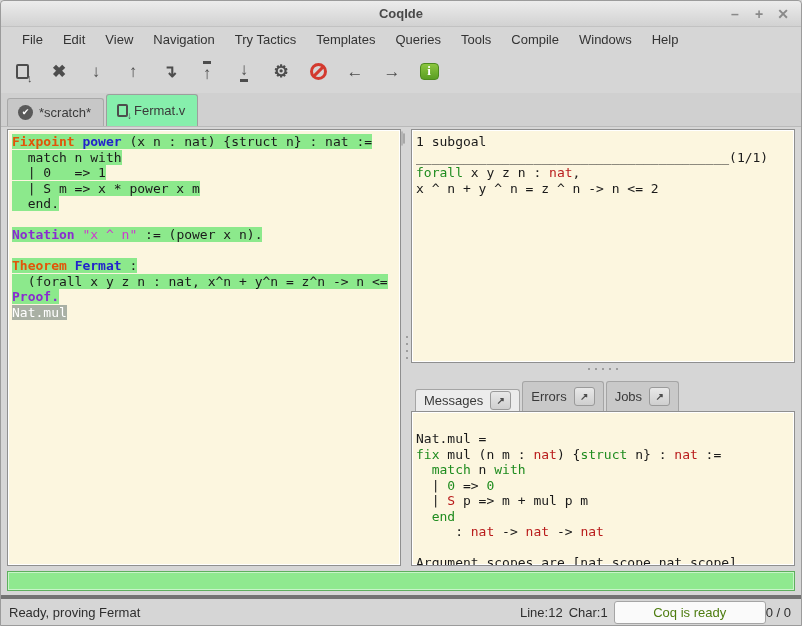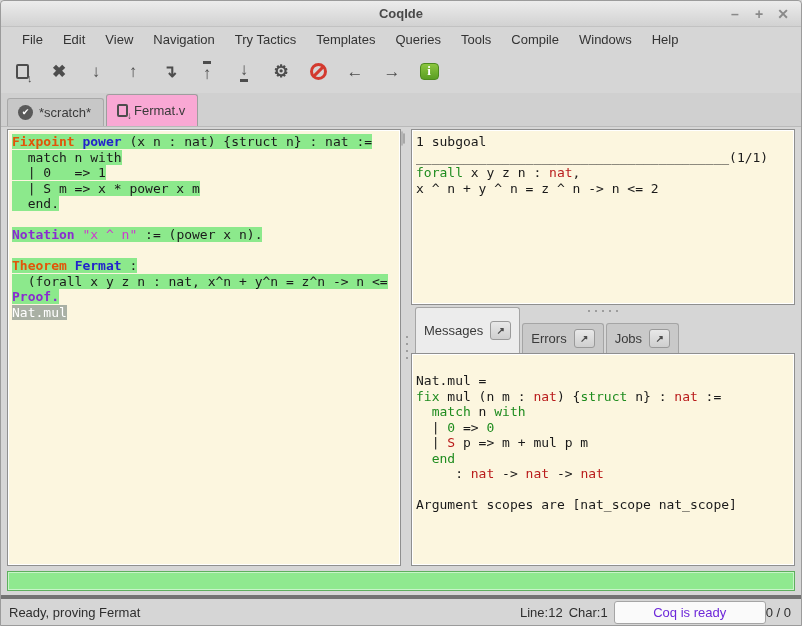--- a/index.html
+++ b/index.html
@@ -34,48 +34,48 @@
                        background:#d33a2f; transform:rotate(-45deg); }
   .ico-info { width:19px; height:17px; background:linear-gradient(#8cc63f,#5a9e23); border:1px solid #4d8a1e;
               border-radius:4px; color:#fff; font-weight:bold; font-family:"Liberation Serif",serif;
               display:flex; align-items:center; justify-content:center; font-size:13px; }
 
   
   .tabstrip { height:34px; display:flex; align-items:flex-end; padding-left:6px; gap:2px;
               background:#d0d0d0; border-bottom:1px solid #b9b9b9; margin-top:2px; }
   .dtab { display:flex; align-items:center; gap:6px; padding:5px 12px 6px 10px; border:1px solid #a9a9a9;
           border-bottom:none; border-radius:3px 3px 0 0; background:#c7c7c7; height:28px; color:#3a3a3a; }
-  .dtab.active { background:#f9a8d4; height:32px; border-color:#9e9e9e; }
+  .dtab.active { background:#86efac; height:32px; border-color:#9e9e9e; }
   .ico-check { width:15px; height:15px; border-radius:50%; background:#5a5a5a; color:#fff; display:flex;
                align-items:center; justify-content:center; font-size:9px; }
   .ico-doc-sm { width:11px; height:13px; border:2px solid #4d4d4d; border-radius:2px; position:relative; }
   .ico-doc-sm::after { content:"↓"; position:absolute; right:-6px; bottom:-6px; font-size:10px; font-weight:bold; color:#4d4d4d; }
 
   
   .main { flex:1; display:flex; padding:2px 6px 0 6px; min-height:0; }
   .pane-frame { background:#fcf6df; border:1px solid #8f8f8f; box-shadow:inset 0 0 0 1px #fff; overflow:hidden; }
 
   .left-pane { width:396px; display:flex; flex-direction:row; }
   .editor { flex:1; padding:4px 2px 2px 4px; }
   .hscroll { height:15px; margin-top:2px; background:linear-gradient(#e9e9e9,#dcdcdc); border:1px solid #b5b5b5;
              border-radius:8px; position:relative; }
   .hscroll-thumb { position:absolute; left:1px; top:1px; bottom:1px; width:93%;
                    background:linear-gradient(#dcdcdc,#c9c9c9); border:1px solid #a8a8a8; border-radius:7px; }
 
   .vsep { width:8px; display:flex; flex-direction:column; align-items:center; justify-content:center; gap:5px; }
   .vsep i, .hsep i { width:2px; height:2px; background:#8a8a8a; border-radius:50%; display:block; }
 
   .right-pane { flex:1; display:flex; flex-direction:column; min-width:0; }
-  .goals { height:176px; padding:4px 4px; }
+  .goals { height:234px; padding:4px 4px; }
   .hsep { height:12px; display:flex; align-items:center; justify-content:center; gap:5px; }
 
   .nbtabs { display:flex; align-items:flex-end; gap:2px; padding-left:4px; height:36px; }
   .nbtab { display:flex; align-items:center; gap:7px; padding:4px 8px; border:1px solid #a5a5a5; border-bottom:none;
            border-radius:3px 3px 0 0; background:#c9c9c9; height:30px; color:#3a3a3a; }
-  .nbtab.active { background:#ececec; height:46px; }
+  .nbtab.active { background:#ececec; height:22px; }
   .detach-btn { width:21px; height:19px; border:1px solid #9a9a9a; border-radius:3px;
                 background:linear-gradient(#e8e8e8,#cfcfcf); display:flex; align-items:center; justify-content:center;
                 font-size:10px; color:#4d4d4d; font-weight:bold; }
   .msgpane { flex:1; padding:19px 4px; }
 
   
   .code { font-family:"DejaVu Sans Mono", monospace; font-size:13px; line-height:15.5px; white-space:pre; color:#1a1a1a; }
   .cl { white-space:pre; }
   .hl-g { background:#8ce98c; }
   .hl-sel { background:#a9b0a4; }
@@ -89,21 +89,21 @@
 
   
   .progress-row { padding:5px 6px 4px 6px; }
   .progress { height:20px; background:#8fe98f; border:1px solid #5daf5d; box-shadow:inset 0 0 0 1px #c9f4c9; }
 
   
   .statusbar { height:30px; display:flex; align-items:center; padding:0 10px 0 8px; border-top:4px solid #737373; }
   .status-left { color:#2e2e2e; }
   .status-right { margin-left:auto; display:flex; align-items:center; }
   .coq-status-box { width:152px; height:23px; border:1px solid #a5a5a5; border-radius:3px; background:#fafafa;
-                    display:flex; align-items:center; justify-content:center; color:#6d28d9; }
+                    display:flex; align-items:center; justify-content:center; color:#4d7c0f; }
   .lbl { color:#2e2e2e; }
   .val { margin-right:6px; }
 </style>
 </head>
 <body>
 
 <div class="window">
 
   <div class="titlebar">
     <div class="title">CoqIde</div>

